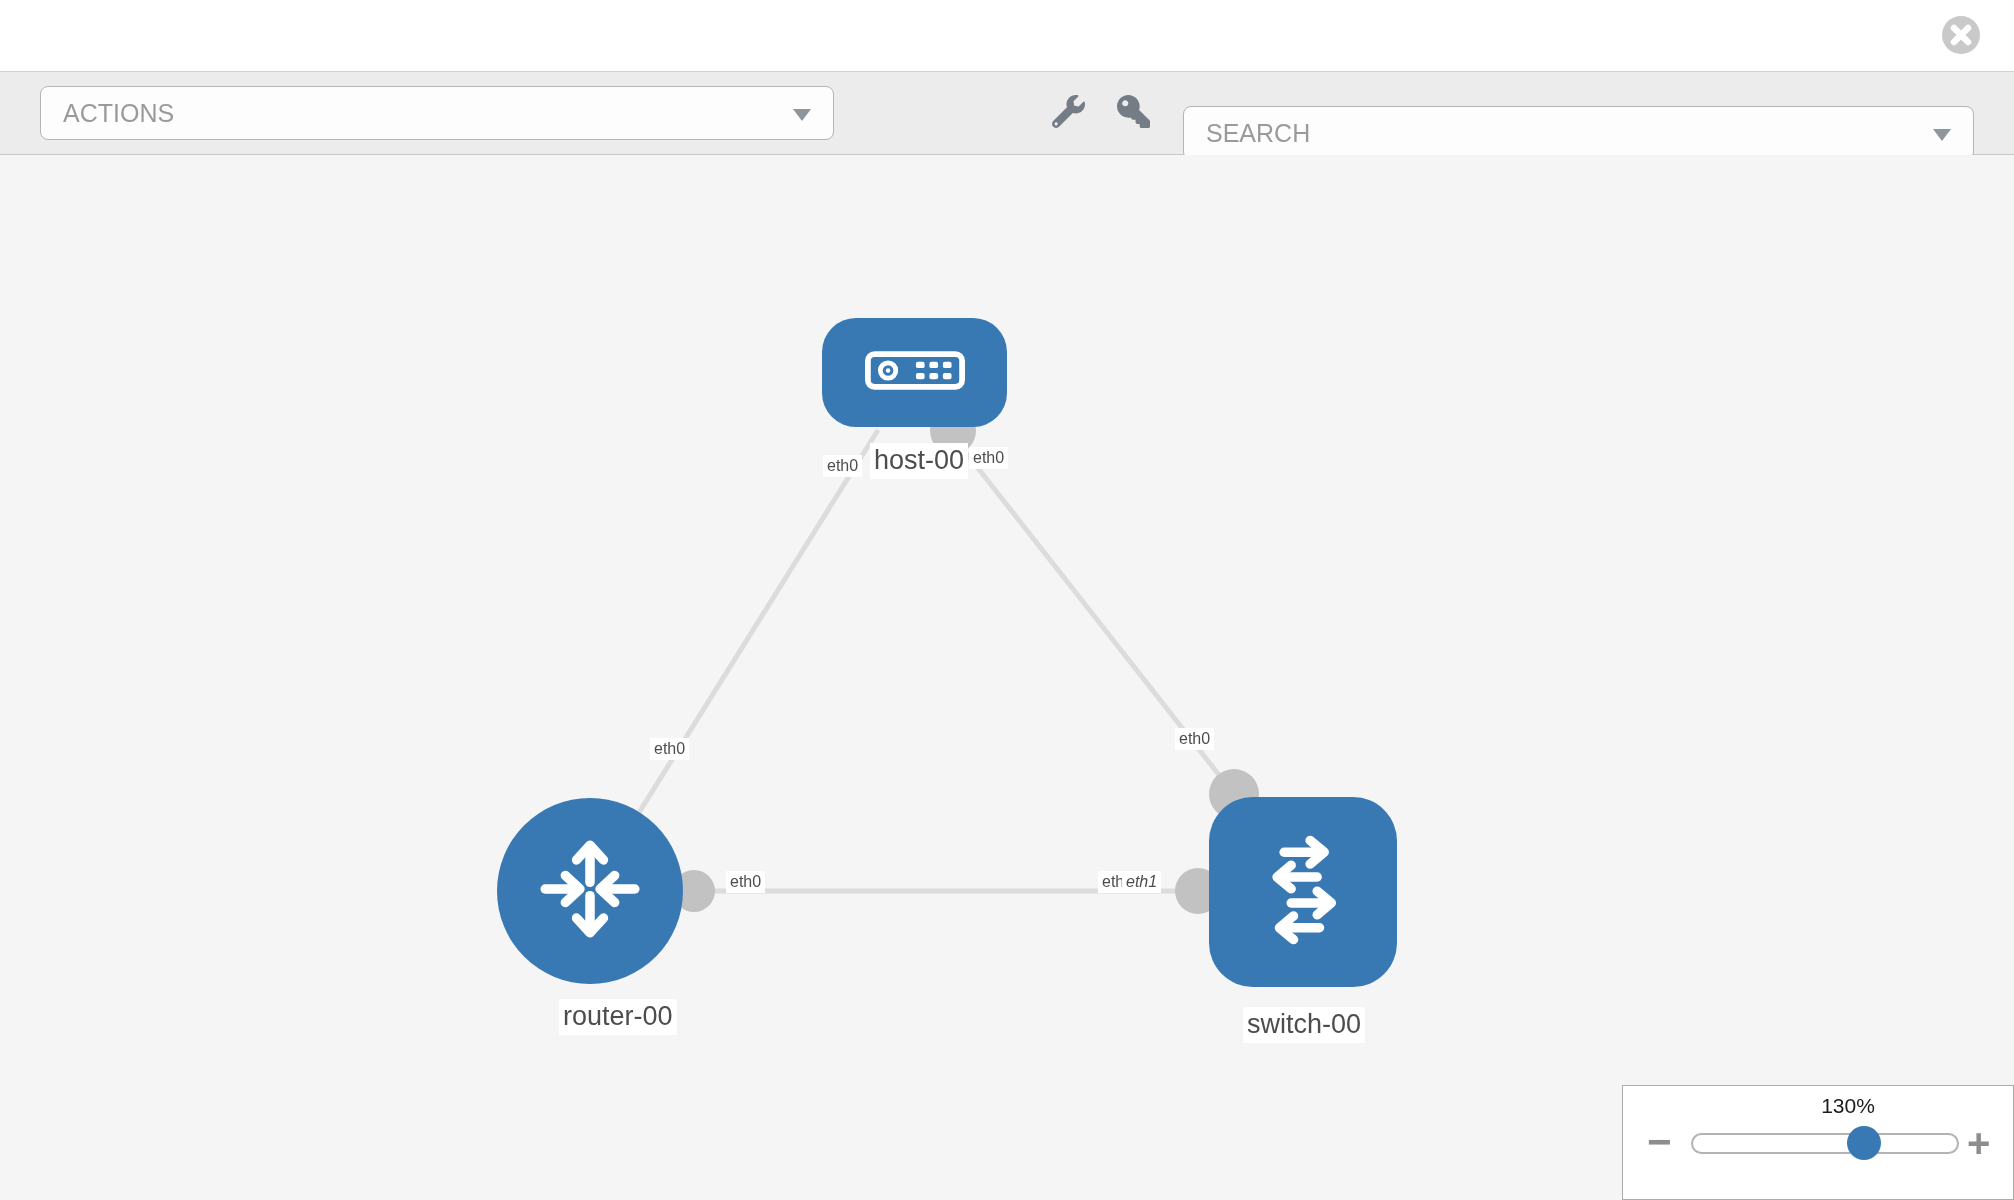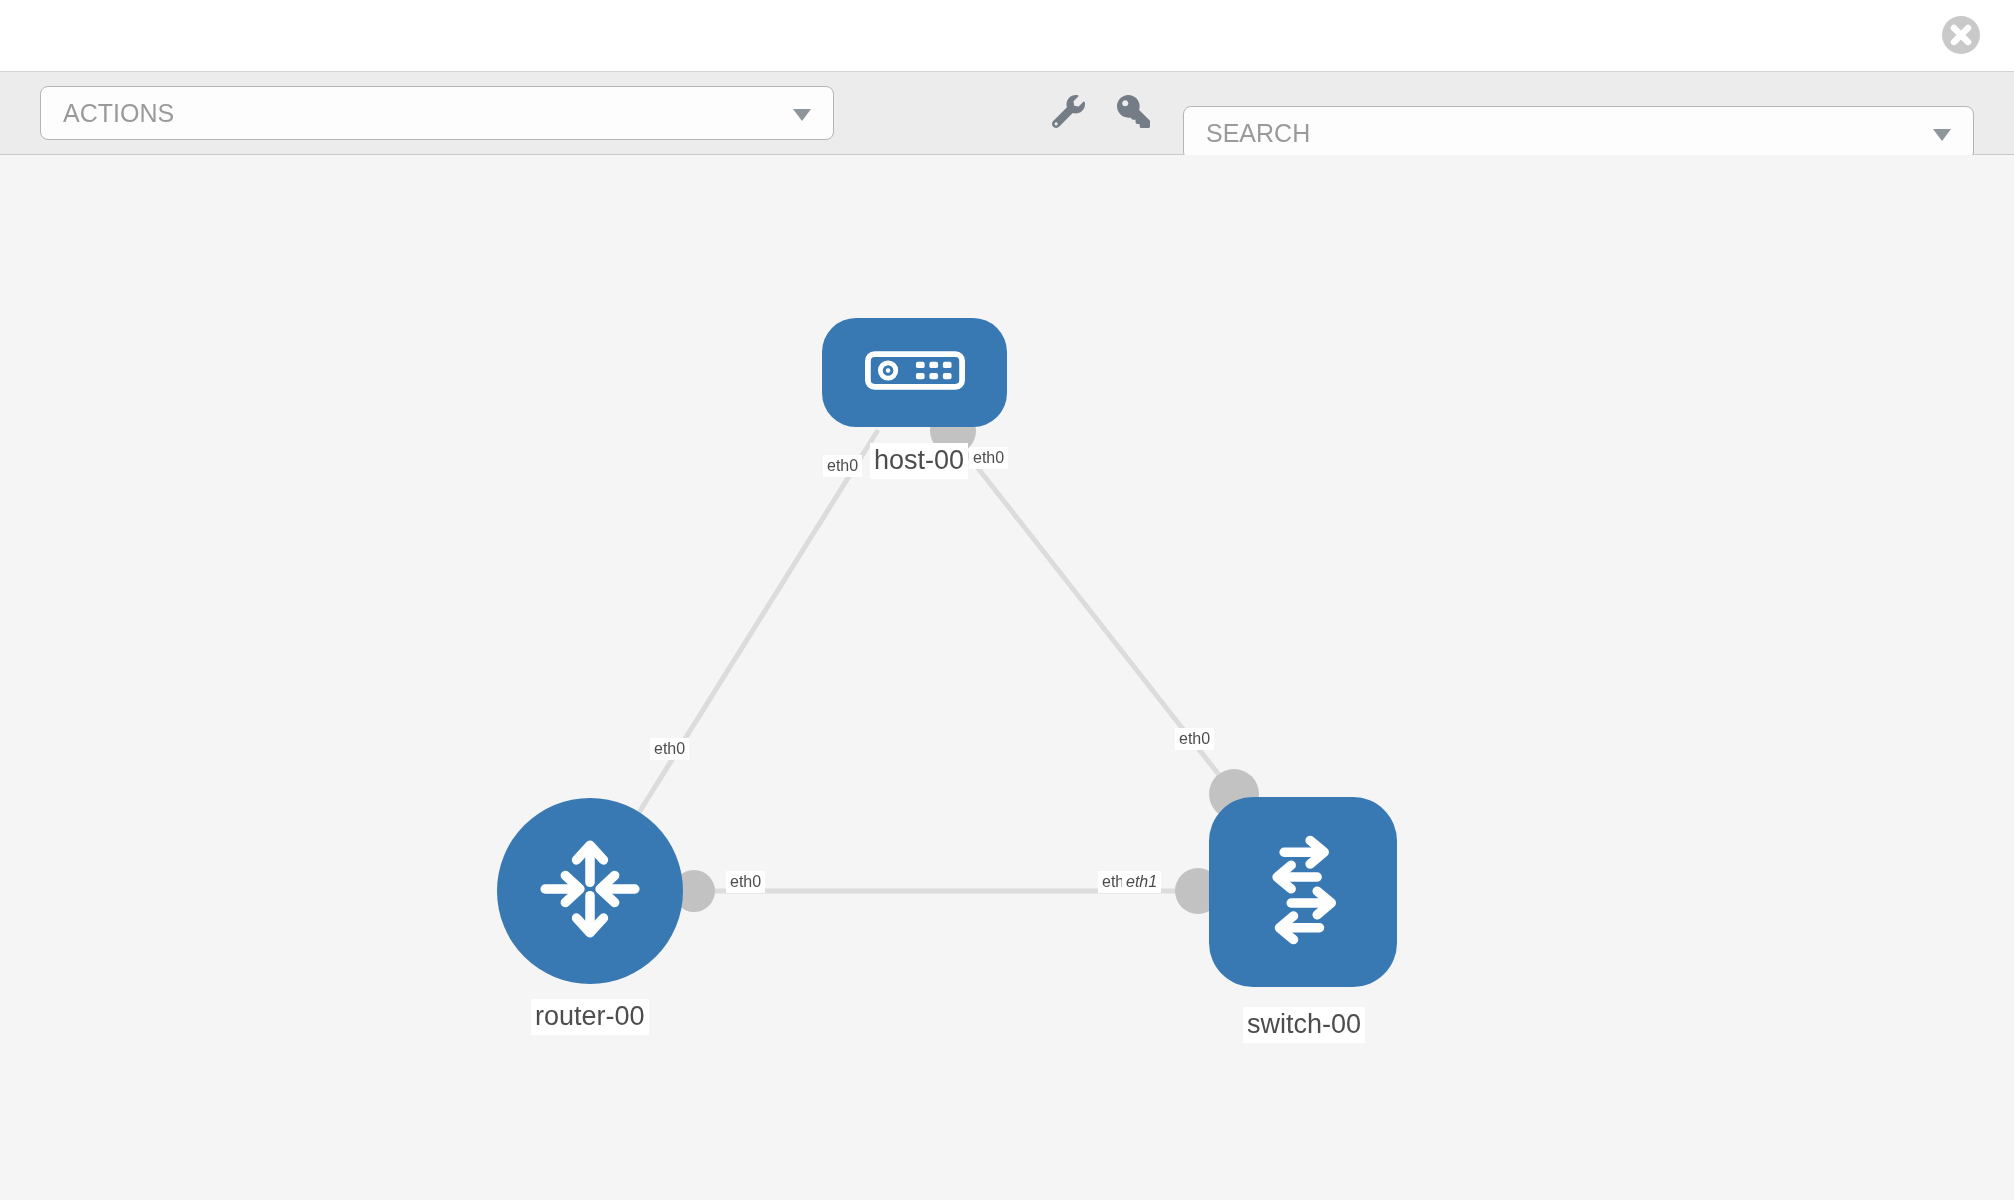--- a/index.html
+++ b/index.html
@@ -157,25 +157,32 @@
           <path d="M40 29 L28 39 L40 49"></path>
         <path d="M40 61 H68"></path>
           <path d="M62 51 L74 61 L62 71"></path>
         <path d="M64 82 H38"></path>
           <path d="M42 72 L30 82 L42 92"></path>
       </svg>
     </span>
   </div>
 
   <div class="chip node-label" style="left:870px; top:288px;">host-00</div>
-  <div class="chip node-label" style="left:531px; top:844px;">router-00</div>
+  <div class="chip node-label" style="left:559px; top:844px;">router-00</div>
   <div class="chip node-label" style="left:1243px; top:844px;margin-top:8px;">switch-00</div>
 
   <div class="chip if-label" style="left:823px; top:300px;">eth0</div>
   <div class="chip if-label" style="left:969px; top:292px;">eth0</div>
   <div class="chip if-label" style="left:650px; top:583px;">eth0</div>
   <div class="chip if-label" style="left:1175px; top:573px;">eth0</div>
   <div class="chip if-label" style="left:726px; top:716px;">eth0</div>
   <div class="chip if-label" style="left:1098px; top:716px;">eth0</div>
   <div class="chip if-label" style="left:1122px; top:716px;font-style:italic;">eth1</div>
 
+  <div class="zoom-panel">
+    <div class="zoom-value">130%</div>
+    <button class="zoom-minus">−</button>
+    <div class="zoom-track"></div>
+    <div class="zoom-thumb"></div>
+    <button class="zoom-plus">+</button>
+  </div>
 
 </div>
 
 </body></html>

